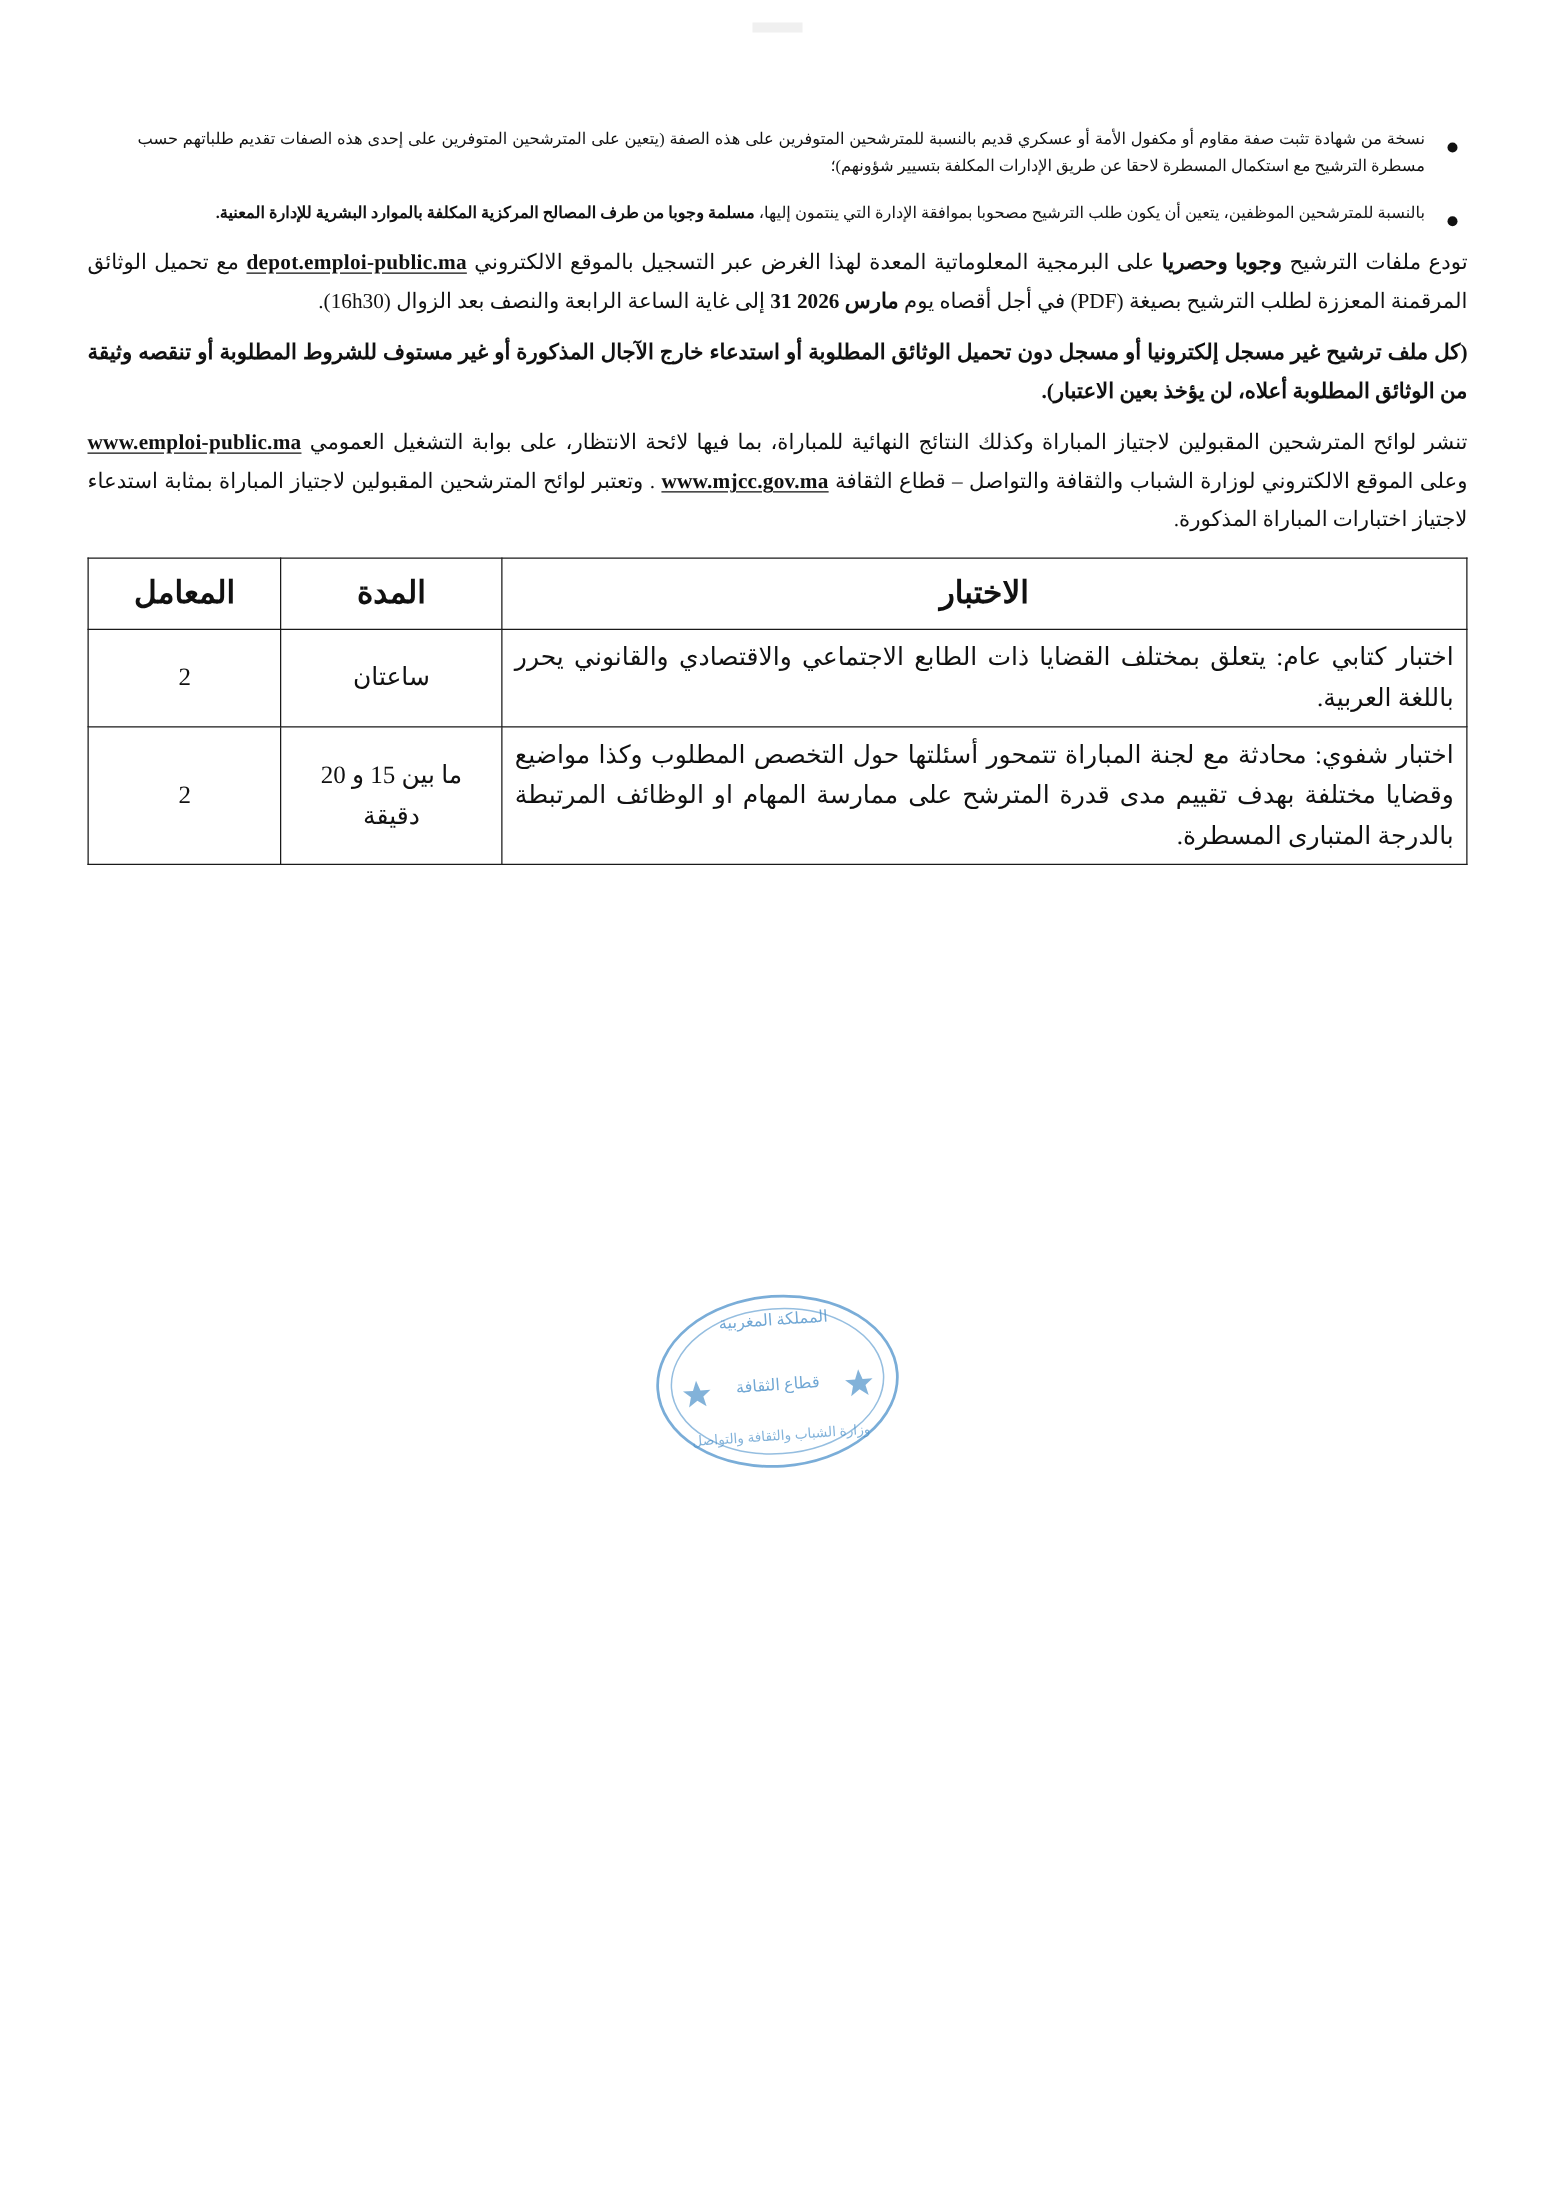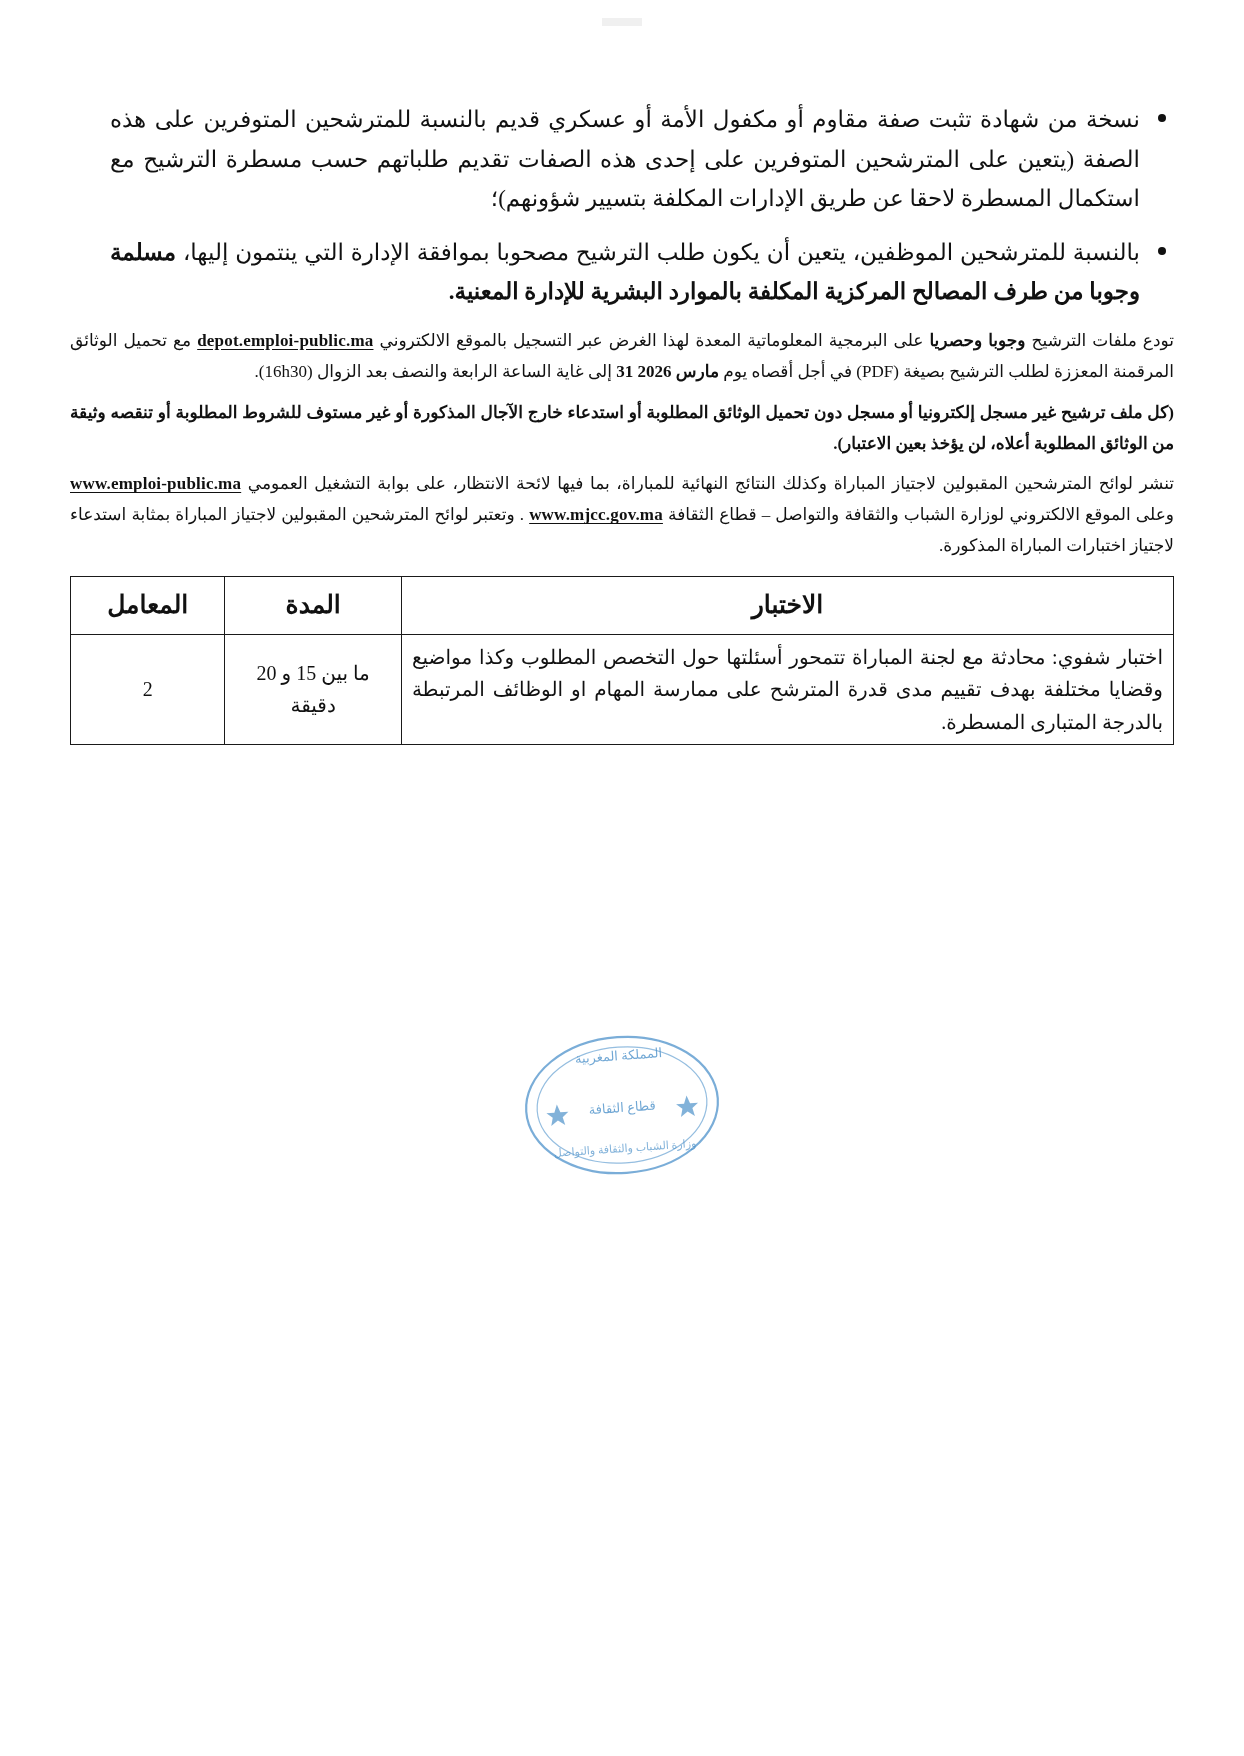--- a/index.html
+++ b/index.html
@@ -32,21 +32,21 @@
   }
   ul.bullets {
     list-style: none;
     margin: 0 0 0 0;
     padding: 0;
   }
   ul.bullets li {
     position: relative;
     padding-right: 34px;
     margin-bottom: 14px;
-    font-size: 23px;
+    font-size: 13px;
     line-height: 1.72;
     text-align: justify;
     direction: rtl;
     margin-left: 40px;
   }
   ul.bullets li::before {
     content: "";
     position: absolute;
     right: 8px;
     top: 14px;
@@ -156,20 +156,25 @@
   <table class="exams">
     <thead>
       <tr>
         <th class="col-exam">الاختبار</th>
         <th class="col-dur">المدة</th>
         <th class="col-coef">المعامل</th>
       </tr>
     </thead>
     <tbody>
       <tr>
+        <td class="desc">اختبار كتابي عام: يتعلق بمختلف القضايا ذات الطابع الاجتماعي والاقتصادي والقانوني يحرر باللغة العربية.</td>
+        <td class="mid">ساعتان</td>
+        <td class="mid">2</td>
+      </tr>
+      <tr>
         <td class="desc">اختبار شفوي: محادثة مع لجنة المباراة تتمحور أسئلتها حول التخصص المطلوب وكذا مواضيع وقضايا مختلفة بهدف تقييم مدى قدرة المترشح على ممارسة المهام او الوظائف المرتبطة بالدرجة المتبارى المسطرة.</td>
         <td class="mid">ما بين 15 و 20 دقيقة</td>
         <td class="mid">2</td>
       </tr>
     </tbody>
   </table>
 
 
   <div class="stamp">
     <svg width="250" height="170" viewBox="0 0 250 170" xmlns="http://www.w3.org/2000/svg">

